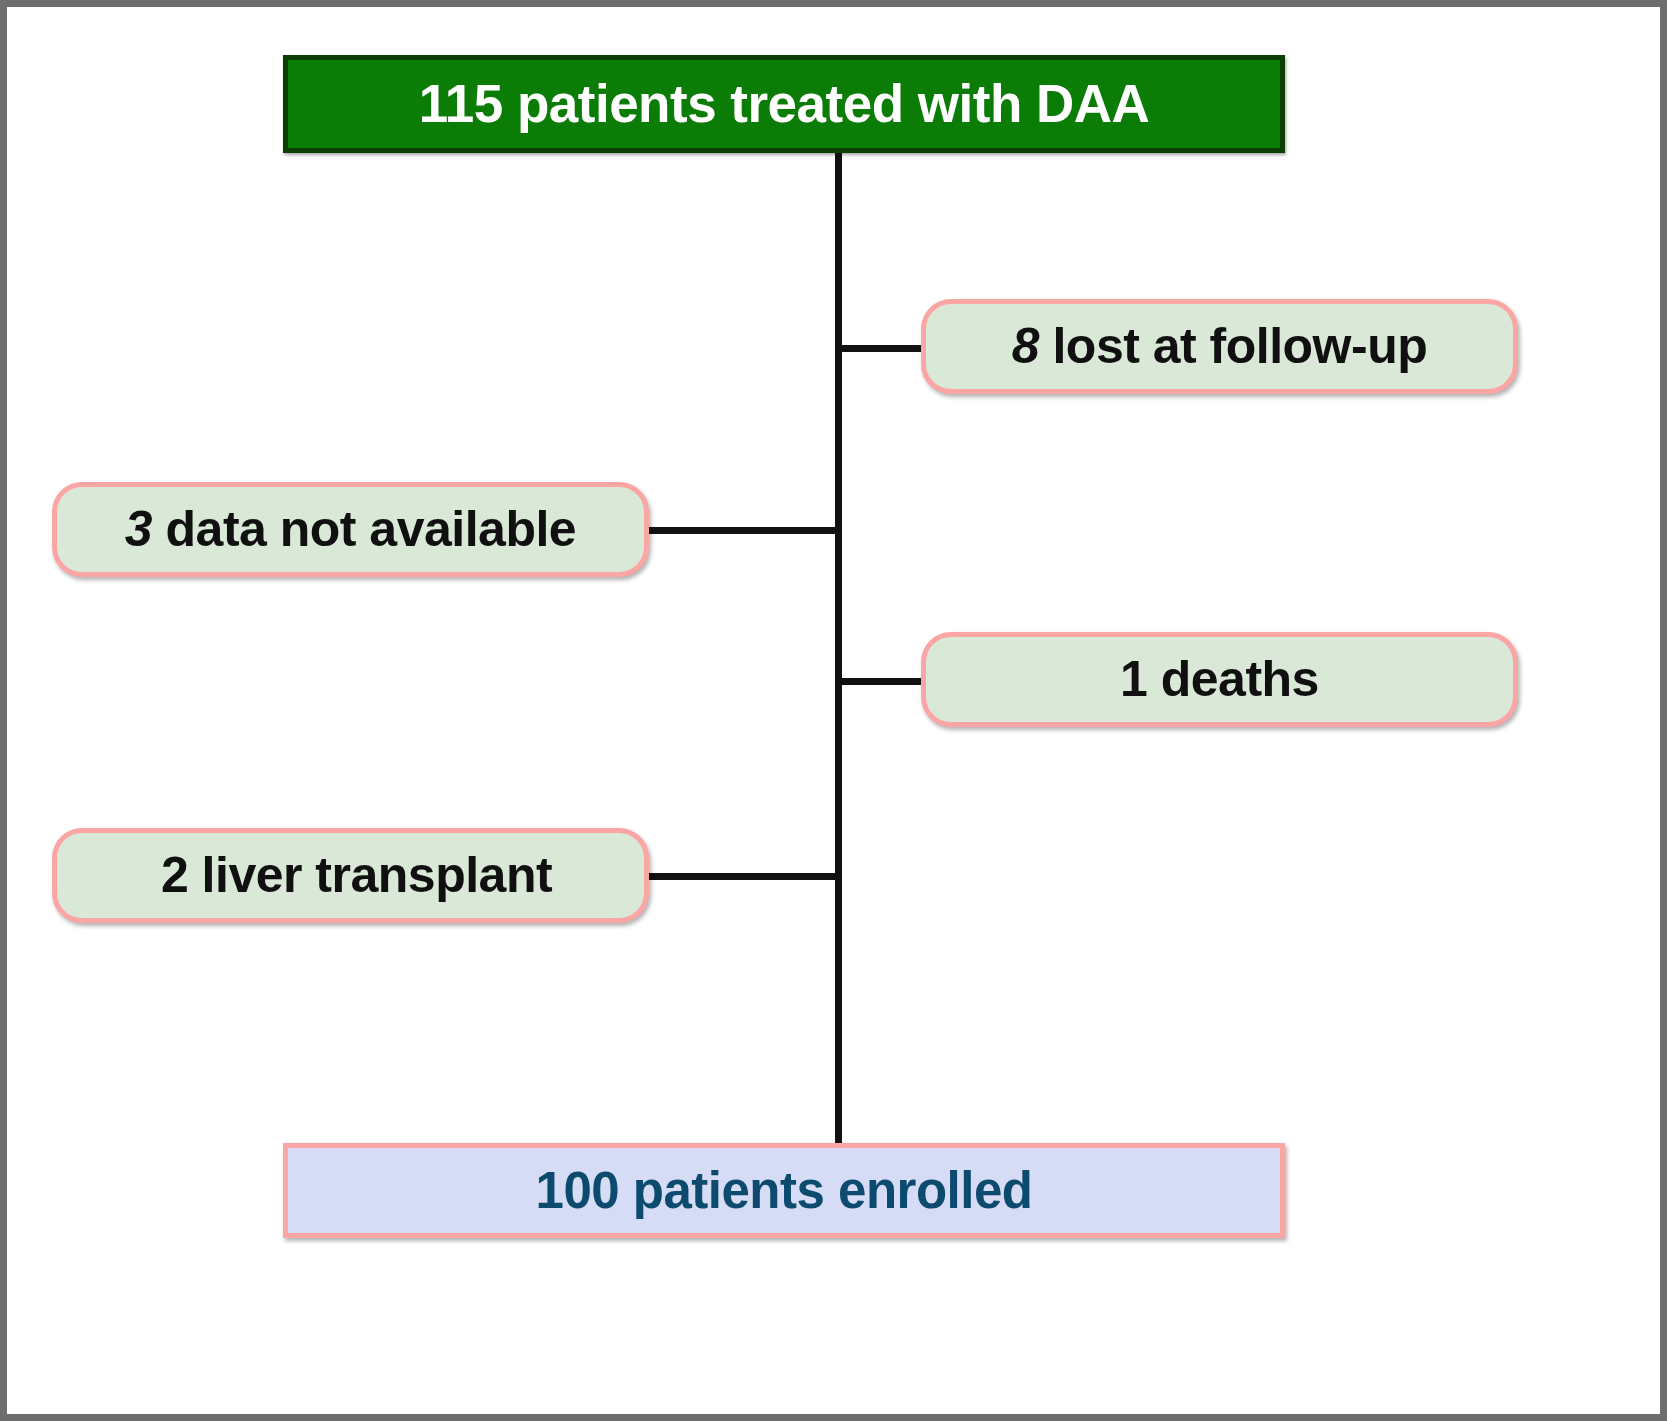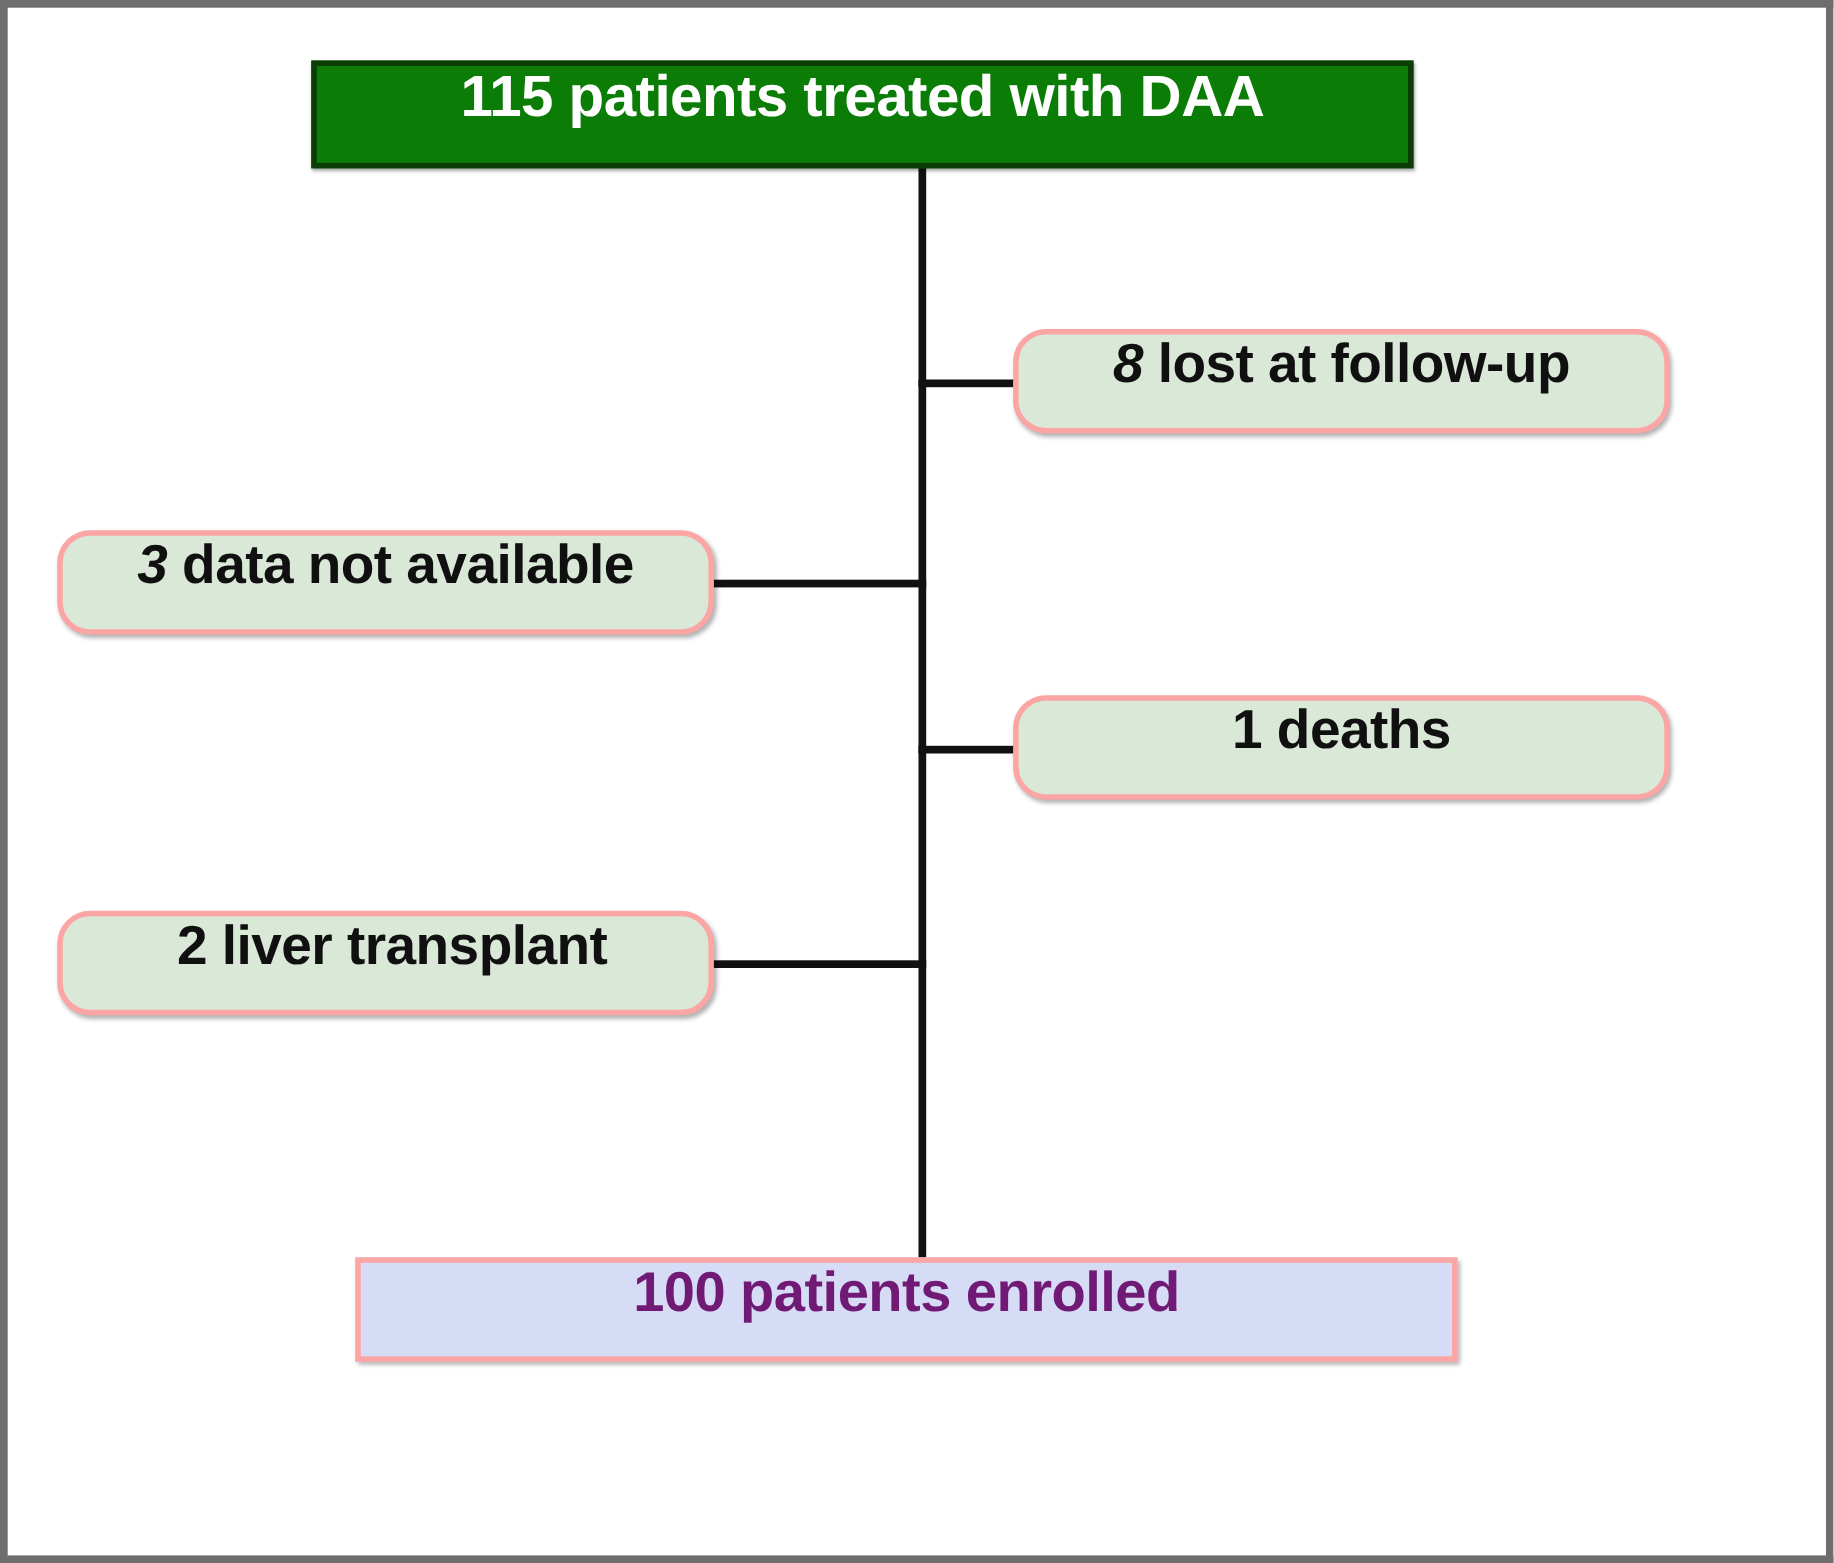--- a/index.html
+++ b/index.html
@@ -38,21 +38,21 @@
   }
   .line-v { width: 7px; }
   .line-h { height: 7px; }
 
   
   .node {
     position: absolute;
     box-sizing: border-box;
     border: 5px solid #fca5a5;
     display: flex;
-    align-items: flex-start;
+    align-items: center;
     justify-content: center;
     text-align: center;
     line-height: 1.05;
     letter-spacing: -0.5px;
   }
 
   .node-header {
     background: #0b7d07;
     color: #ffffff;
     font-weight: bold;
@@ -65,25 +65,24 @@
     background: #dae8d8;
     color: #101010;
     font-weight: bold;
     font-size: 50px;
     box-shadow: 2px 3px 4px rgba(0,0,0,0.30);
     border-radius: 30px;
   }
 
   .node-final {
     background: #d6dcf5;
-    color: #701a75;
+    color: #0c4a6e;
     font-weight: bold;
     font-size: 51px;
     box-shadow: 2px 3px 4px rgba(0,0,0,0.30);
-    margin-left: 40px;
   }
 
   .node-label {
     display: inline-block;
     padding: 0 10px;
     white-space: nowrap;
   }
 
   
   .count-italic { font-style: italic; }

